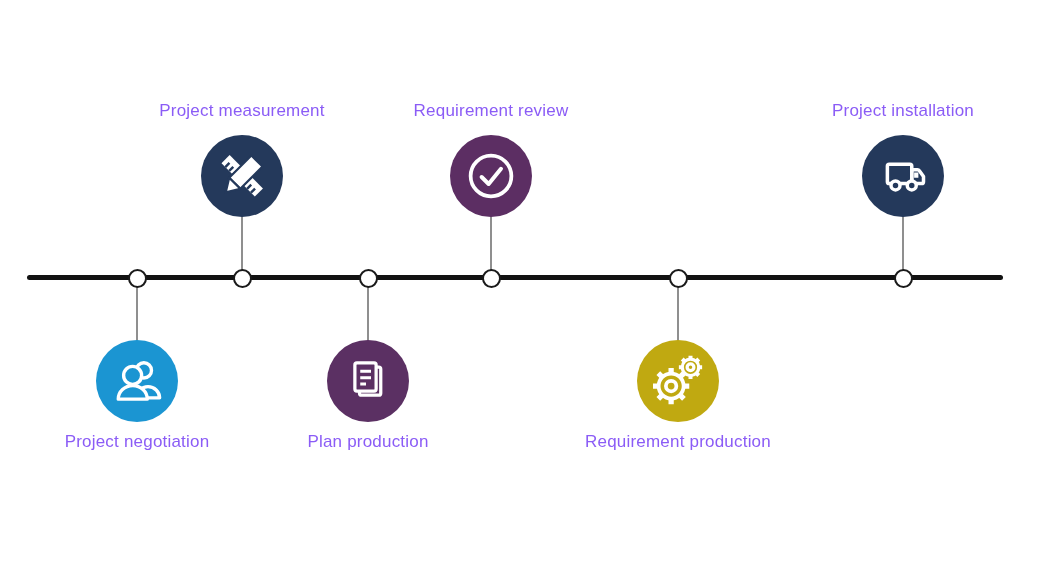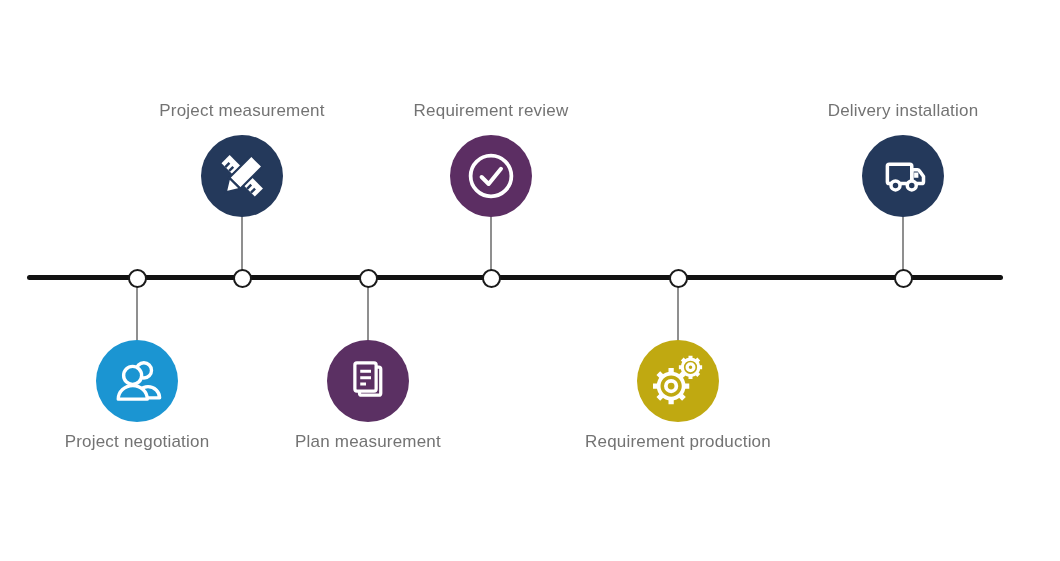--- a/index.html
+++ b/index.html
@@ -7,21 +7,21 @@
     position:relative; width:1060px; height:561px; background:#ffffff;
     font-family:"Liberation Sans", sans-serif; overflow:hidden;
   }
   .tl-line {
     position:absolute; left:27px; top:275px; width:976px; height:5px;
     background:#121212; border-radius:2.5px;
   }
   .step { position:absolute; left:0; top:0; width:0; height:0; }
   .step-label {
     position:absolute; width:280px; left:calc(var(--cx) - 140px);
-    text-align:center; font-size:17px; color:#737373; letter-spacing:0.2px;
+    text-align:center; font-size:17px; color:#8b5cf6; letter-spacing:0.2px;
     white-space:nowrap;
   }
   .step.above .step-label { top:101px; }
   .step.below .step-label { top:432px; }
   .connector {
     position:absolute; width:1.5px; background:#8f8f8f;
     left:calc(var(--cx) - 0.75px);
   }
   .step.above .connector { top:214px; height:56px; }
   .step.below .connector { top:287px; height:56px; }
@@ -74,21 +74,21 @@
         <g transform="rotate(45 24 24)" stroke="currentColor" stroke-width="1.8">
           <rect x="17.5" y="6.5" width="13" height="26" fill="#ffffff"></rect>
           <path d="M17.5 32.5 h13 L24 43 z" fill="#ffffff" stroke-linejoin="round"></path>
         </g>
       </svg>
     </div>
     <div class="node"></div>
   </div>
 
   <div class="step below" style="--cx:368px">
-    <div class="step-label">Plan measurement</div>
+    <div class="step-label">Plan production</div>
     <div class="connector"></div>
     <div class="badge" style="background-color: rgb(91, 48, 99); color: rgb(91, 48, 99);">
       <svg width="60" height="60" viewBox="0 0 48 48">
         <g fill="none" stroke="#ffffff" stroke-width="2.6" stroke-linejoin="round">
           <rect x="17.2" y="12.8" width="17" height="22.5" rx="1.6"></rect>
           <rect x="13.5" y="9.5" width="17" height="22.5" rx="1.6" fill="currentColor"></rect>
           <path d="M17.8 16.2 h8.6 M17.8 21.3 h8.6 M17.8 26.4 h4.6" stroke-width="2.4"></path>
         </g>
       </svg>
     </div>
@@ -119,21 +119,21 @@
           <path d="M39 13 H43.3 M37.54 16.54 L40.6 19.6 M34 18 V22.3 M30.46 16.54 L27.4 19.6 M29 13 H24.7 M30.46 9.46 L27.4 6.4 M34 8 V3.7 M37.54 9.46 L40.6 6.4" stroke-width="3.2"></path>
           <circle cx="34" cy="13" r="6.6" fill="currentColor" stroke-width="2.6"></circle>
           <circle cx="34" cy="13" r="2.7" fill="currentColor" stroke-width="2.6"></circle>
         </g>
       </svg>
     </div>
     <div class="node"></div>
   </div>
 
   <div class="step above" style="--cx:903px">
-    <div class="step-label">Delivery installation</div>
+    <div class="step-label">Project installation</div>
     <div class="connector"></div>
     <div class="badge" style="background-color: rgb(36, 57, 91); color: rgb(36, 57, 91);">
       <svg width="60" height="60" viewBox="0 0 48 48">
         <g fill="none" stroke="#ffffff" stroke-width="2.8" stroke-linejoin="round">
           <rect x="11.5" y="14.5" width="19.5" height="15.5" rx="1.5"></rect>
           <path d="M31 19 h4.6 a1.8 1.8 0 0 1 1.5 0.8 l3.3 4.6 v4.1 a1.5 1.5 0 0 1 -1.5 1.5 h-7.9 z"></path>
           <rect x="32.9" y="21.2" width="3.4" height="4.2" fill="#ffffff" stroke="none"></rect>
           <circle cx="18" cy="31.5" r="3.6" fill="currentColor"></circle>
           <circle cx="31" cy="31.5" r="3.6" fill="currentColor"></circle>
         </g>

